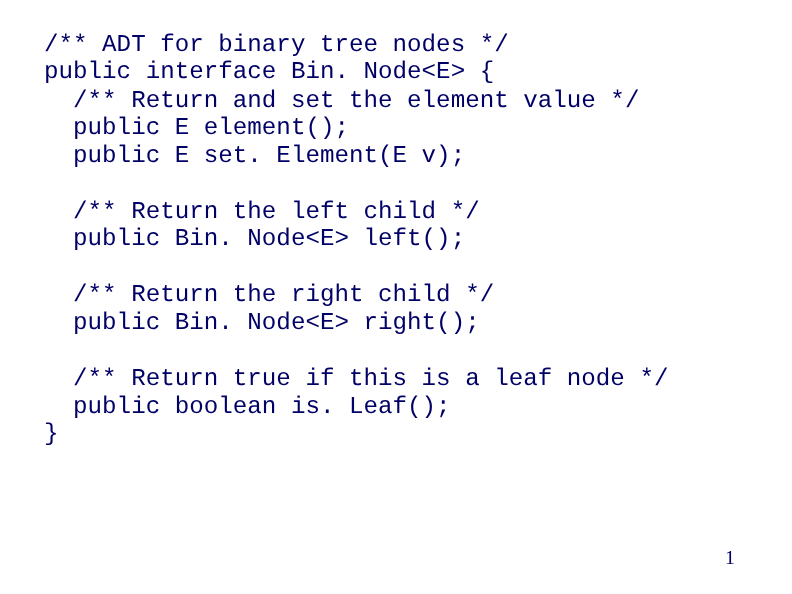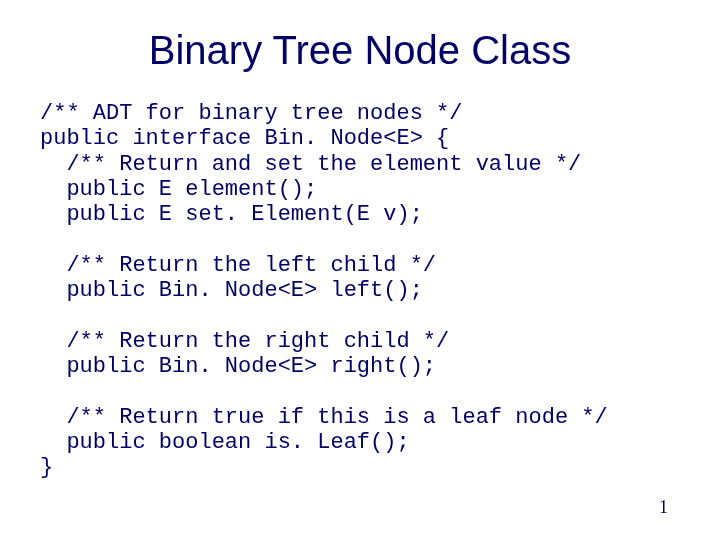--- a/index.html
+++ b/index.html
@@ -37,21 +37,20 @@
     bottom: 22px;
     font-family: "Times New Roman", Times, serif;
     font-size: 18px;
     color: #000066;
   }
 </style>
 </head>
 <body>
 
 <div class="slide">
-  <h1 class="title">Binary Tree Node Class</h1>
   <pre class="code"><span>/** ADT for binary tree nodes */</span>
 <span>public interface Bin. Node&lt;E&gt; {</span>
 <span>  /** Return and set the element value */</span>
 <span>  public E element();</span>
 <span>  public E set. Element(E v);</span>
 <span></span>
 <span>  /** Return the left child */</span>
 <span>  public Bin. Node&lt;E&gt; left();</span>
 <span></span>
 <span>  /** Return the right child */</span>

